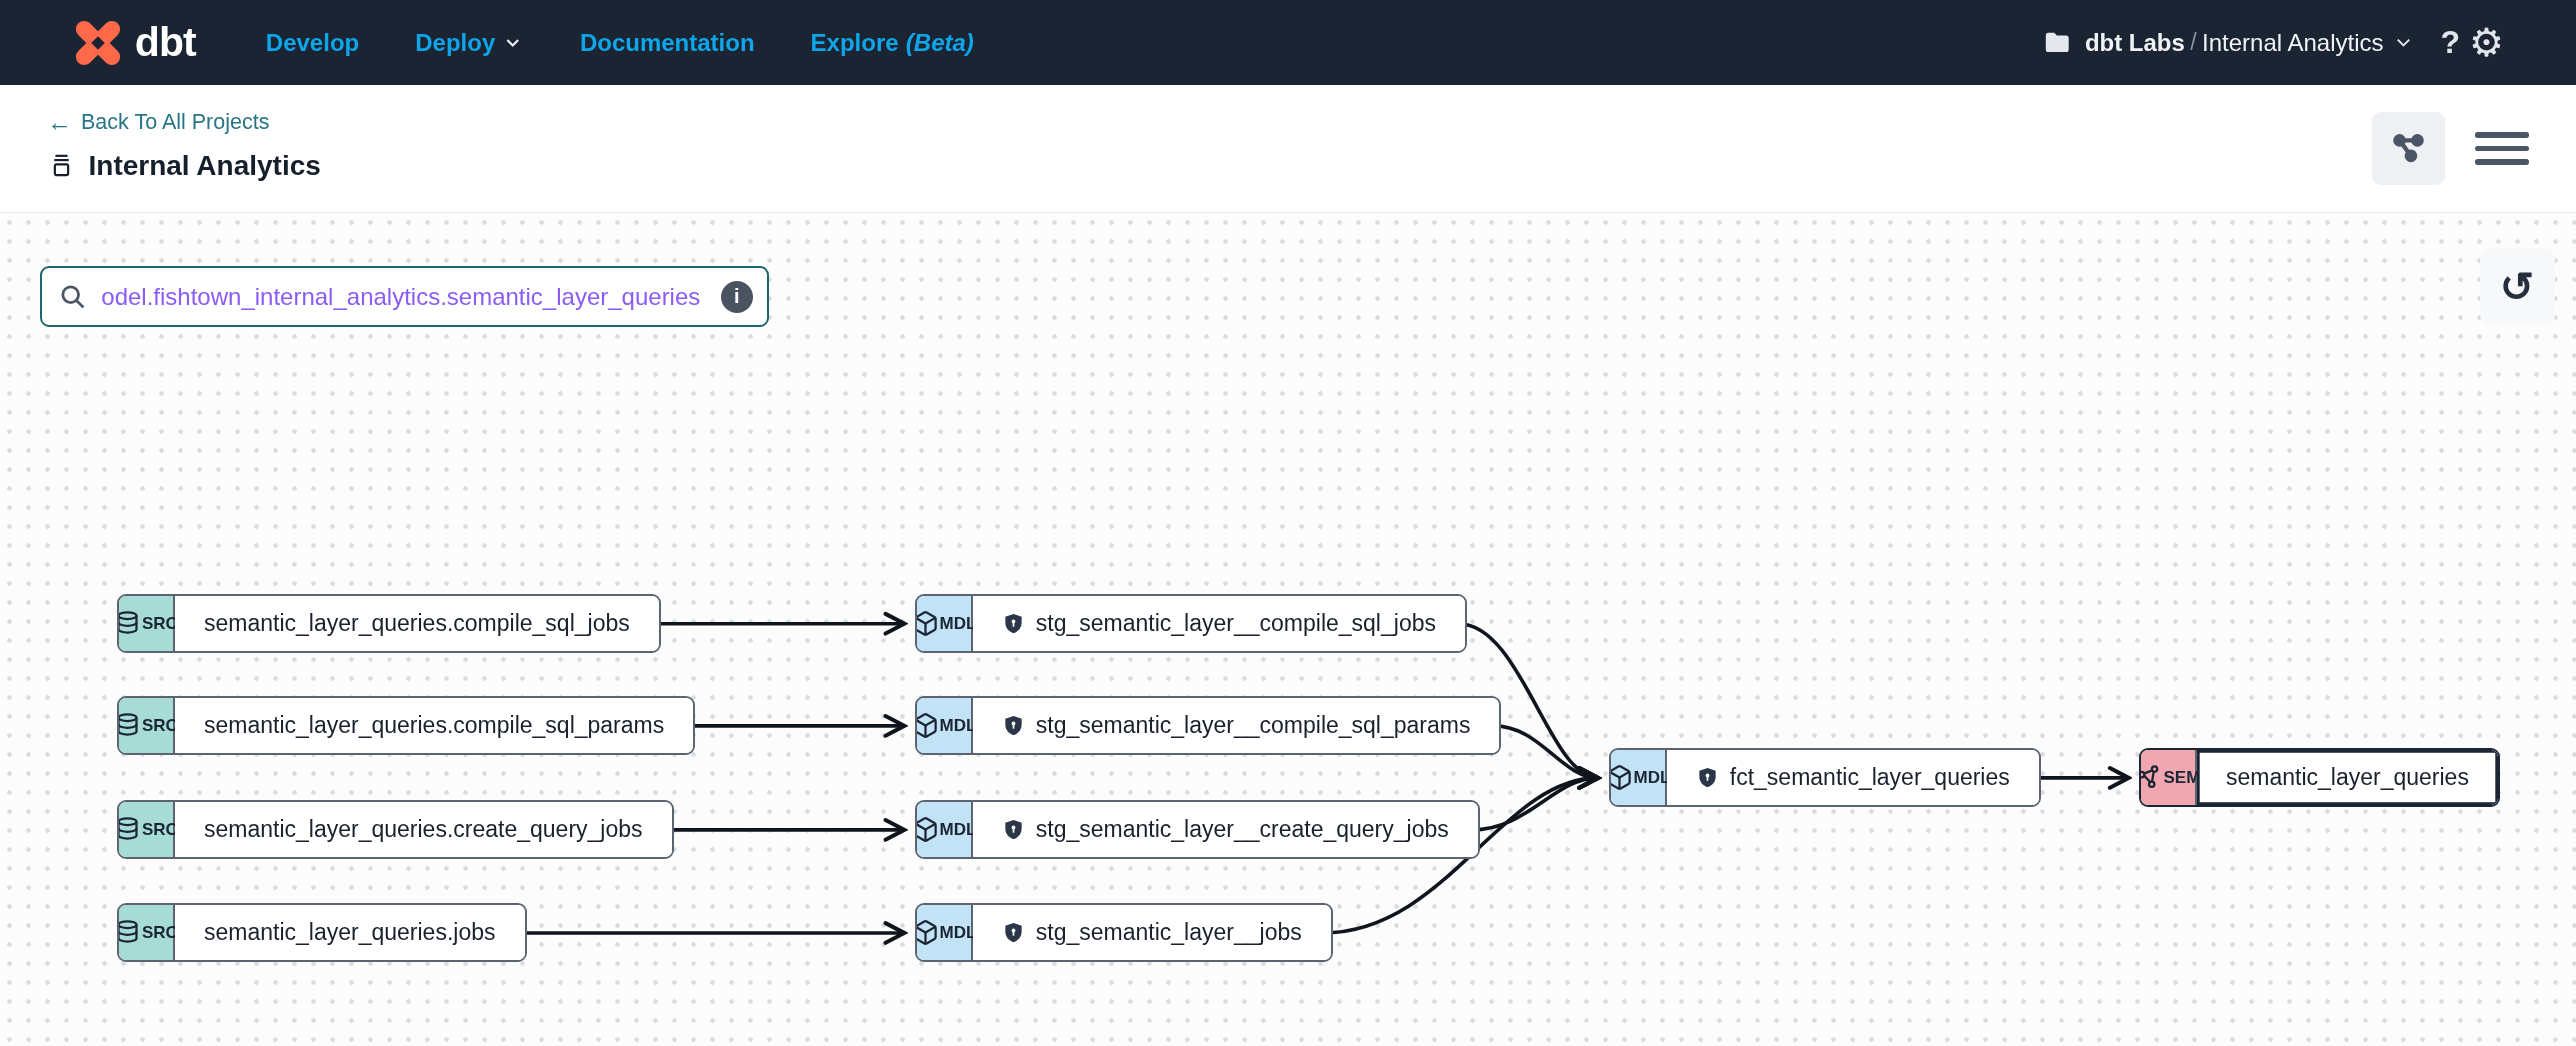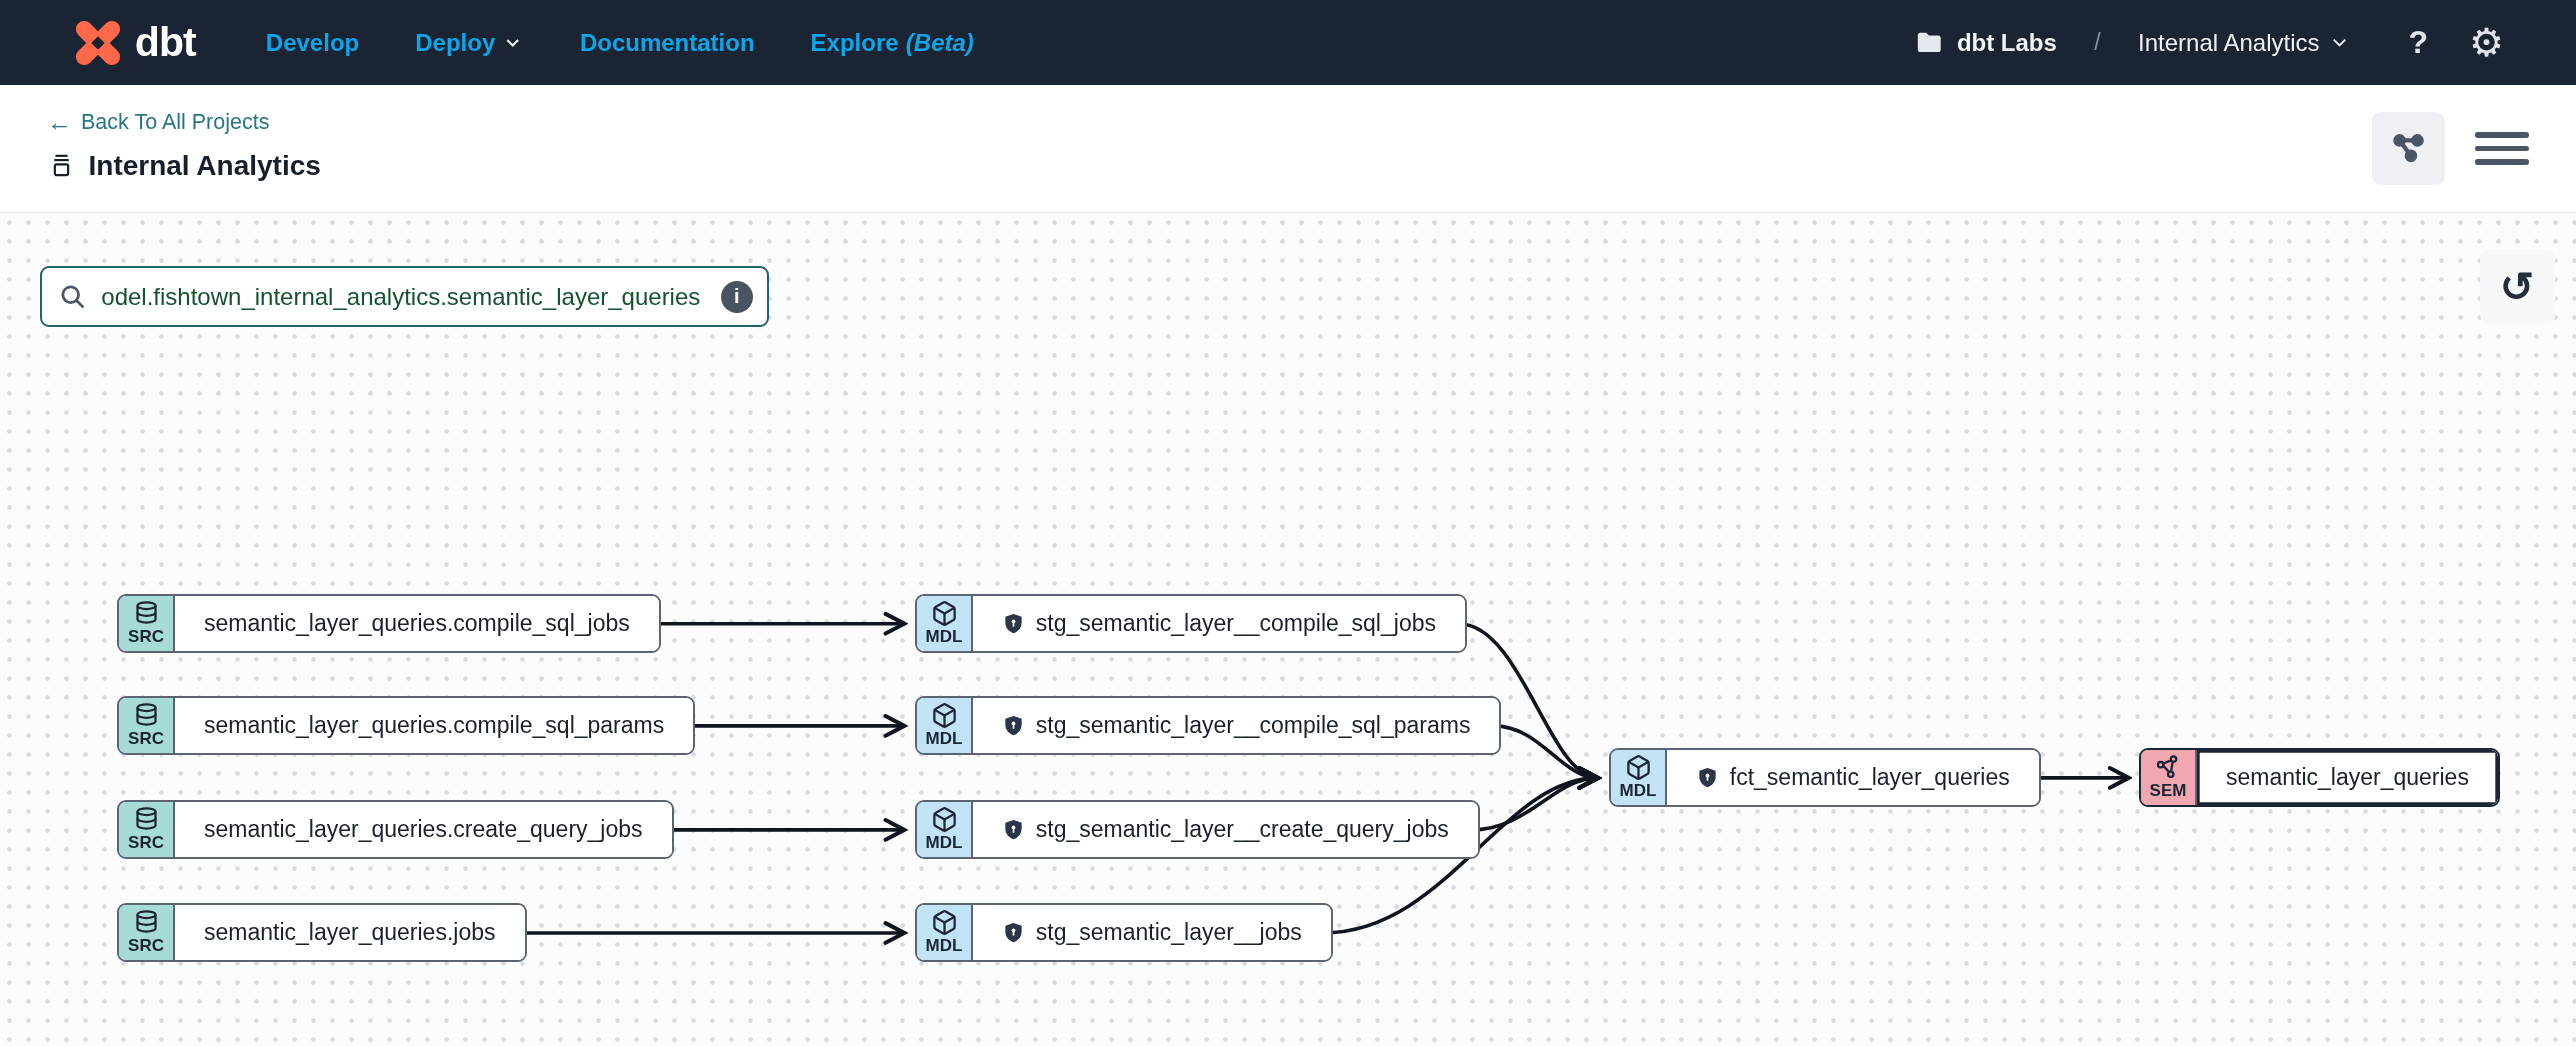--- a/index.html
+++ b/index.html
@@ -7,21 +7,21 @@
     font-family:"Liberation Sans", sans-serif; }
 
   
   .topnav { position:absolute; left:0; top:0; width:100%; height:85px; background:#1A2433;
     display:flex; align-items:center; padding:0 72px; color:#F0F2F5; }
   .logo { display:flex; align-items:center; gap:10.8px; cursor:pointer; }
   .logo-text { font-size:41px; font-weight:800; color:#fff; letter-spacing:-0.9px; }
   .nav-menu { display:flex; align-items:center; gap:56px; margin-left:70px; }
   .nav-item { font-size:24px; font-weight:700; color:#0ea5e9; display:flex; align-items:center; gap:7.2px; cursor:pointer; }
   .nav-item .beta { font-style:italic; font-weight:700; }
-  .nav-right { margin-left:auto; display:flex; align-items:center; gap:32px; }
+  .nav-right { margin-left:auto; display:flex; align-items:center; gap:0; }
   .nav-account { display:flex; align-items:center; gap:12.5px; font-size:24px; font-weight:700; cursor:pointer; }
   .nav-sep { color:#8A93A3; font-weight:400; font-size:23px; padding:0 5.4px; }
   .nav-project { display:flex; align-items:center; gap:9px; font-size:24px; font-weight:400; cursor:pointer; }
   .help-icon { font-size:32px; font-weight:700; color:#E2E6EC; margin-left:25px; cursor:pointer; }
   .gear-icon { font-size:39px; color:#E2E6EC; cursor:pointer; line-height:1; margin-left:9px; }
 
   
   .subheader { position:absolute; left:0; top:85px; width:100%; height:128px; background:#fff;
     border-bottom:0.9px solid #E4E7EB; padding:23px 47px 0 47px; }
   .back-link { display:inline-flex; align-items:center; gap:9px; color:#287585; font-size:21.5px; font-weight:400; cursor:pointer; }
@@ -31,35 +31,35 @@
   .btn-lineage { width:73px; height:73px; background:#EEF0F3; border-radius:9px;
     display:flex; align-items:center; justify-content:center; cursor:pointer; }
   .btn-list { width:54px; height:54px; display:flex; flex-direction:column; justify-content:center; gap:8px; cursor:pointer; }
   .btn-list span { display:block; height:5.4px; border-radius:2.7px; background:#4A5565; }
 
   
   .canvas { position:absolute; left:0; top:213px; width:2576px; height:834px; background:#FCFCFD;
     background-image:radial-gradient(#D9DCE1 2px, transparent 2.5px); background-size:19px 19px; }
   .searchbox { position:absolute; left:40px; top:53px; width:729px; height:61px; background:#fff;
     border:2.7px solid #1F6570; border-radius:9px; display:flex; align-items:center; gap:14.3px; padding:0 14.3px 0 16px; cursor:text; }
-  .searchtext { font-size:24px; color:#14532d; white-space:nowrap; overflow:hidden;
+  .searchtext { font-size:24px; color:#8b5cf6; white-space:nowrap; overflow:hidden;
     text-decoration:underline dotted #E4573F; text-decoration-thickness:3.1px; text-underline-offset:6.3px; flex:1; }
   .infobadge { width:32px; height:32px; min-width:32px; border-radius:50%; background:#4A5361; color:#fff;
     font-size:20px; font-weight:700; display:flex; align-items:center; justify-content:center; cursor:pointer; }
   .btn-reset { position:absolute; right:21.5px; top:36px; width:75px; height:75px; background:#F7F8FA;
     border-radius:9px; display:flex; align-items:center; justify-content:center; font-size:41px; color:#252E3C;
     cursor:pointer; font-weight:700; }
 
   
   #graph { position:absolute; inset:0; }
   #edges { position:absolute; inset:0; width:100%; height:100%; pointer-events:none; }
   .edge { fill:none; stroke:#10151D; stroke-width:4px; }
   .node { position:absolute; height:59px; display:inline-flex; background:#fff;
     border:2.2px solid #5C6472; border-radius:9px; overflow:hidden; cursor:pointer; }
-  .badge { width:56px; display:flex; flex-direction:column; align-items:center; justify-content:center;
+  .badge { width:56px; display:flex; flex-direction:row; align-items:center; justify-content:center;
     gap:0.9px; border-right:2.2px solid #5C6472; }
   .node.src .badge { background:#A7DBD5; }
   .node.mdl .badge { background:#C2E2F6; }
   .node.sem .badge { background:#F1A7B0; }
   .badge-label { font-size:17px; font-weight:700; color:#1B2534; letter-spacing:0; }
   .nlabel { display:flex; align-items:center; gap:10.8px; padding:0 29px; font-size:23px; color:#1A212C; white-space:nowrap; background:#fff; }
   .node.selected { border-color:#1B2534; }
   .node.selected .nlabel { box-shadow:inset 0 0 0 2.7px #1B2534; }
   .icon-svg { flex:none; }
 </style>

